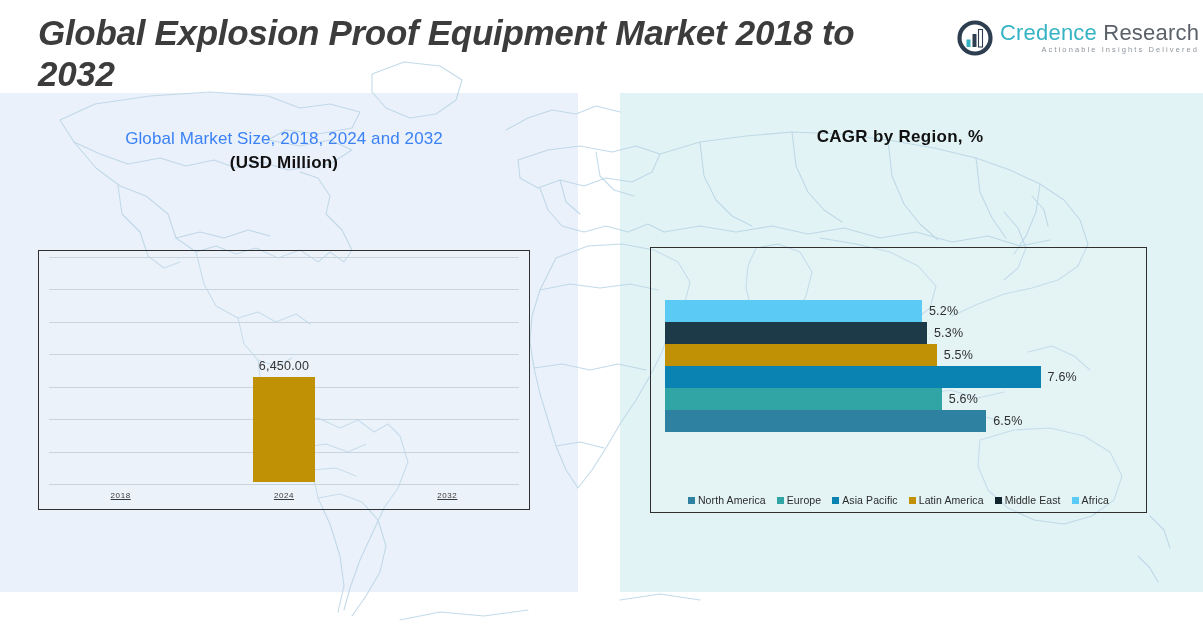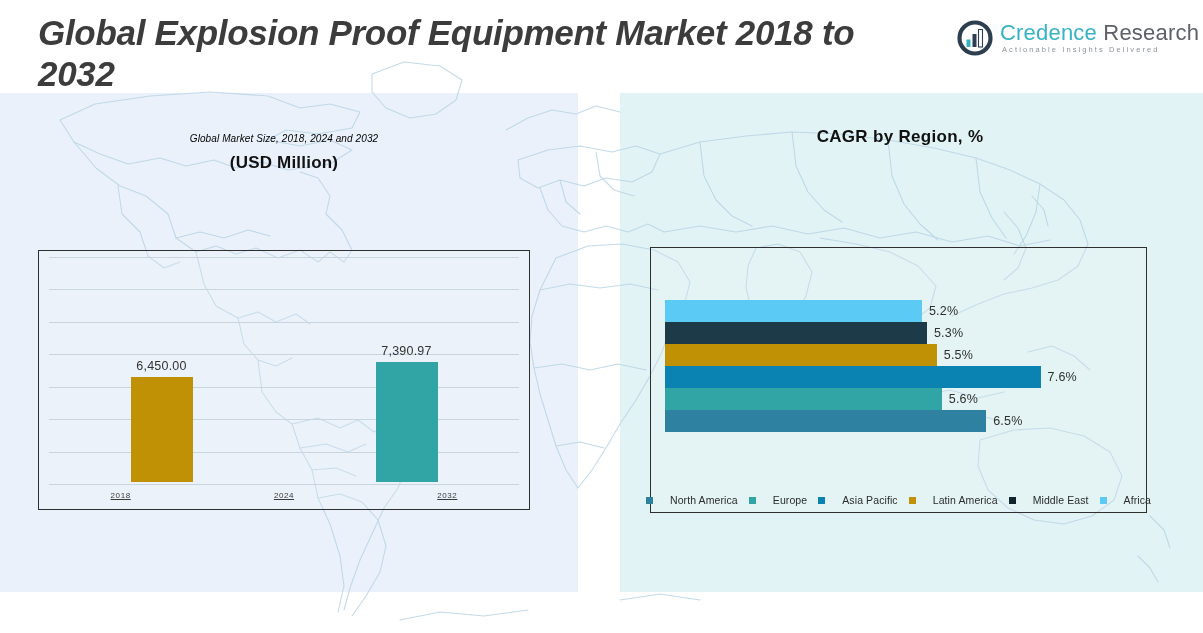--- a/index.html
+++ b/index.html
@@ -56,20 +56,21 @@
   }
 
   
   #logo {
     position: absolute;
     left: 957px; top: 16px;
     width: 230px; height: 44px;
     display: flex;
     align-items: center;
     gap: 7px;
+    text-align: right;
   }
   #logo-mark { width: 36px; height: 36px; flex: 0 0 36px; }
   #logo-text { display: flex; flex-direction: column; justify-content: center; }
   #logo-wordmark {
     font-size: 22px;
     line-height: 24px;
     color: #4a4f55;
     white-space: nowrap;
     letter-spacing: 0.2px;
   }
@@ -85,25 +86,24 @@
   }
 
   
   .chart-head {
     position: absolute;
     text-align: center;
     z-index: 6;
     color: #1d1d1d;
   }
   .chart-head .line1 {
-    font-size: 10px;
+    font-size: 17px;
     line-height: 22px;
-    color: #000000;
+    color: #3b82f6;
     letter-spacing: 0.1px;
-    font-style: italic;
   }
   .chart-head .line2 {
     font-size: 17px;
     line-height: 26px;
     font-weight: bold;
     color: #111111;
     letter-spacing: 0.2px;
   }
   .chart-head .single {
     font-size: 17px;
@@ -209,21 +209,21 @@
     left: 0; right: 0; bottom: 6px;
     display: flex;
     justify-content: center;
     align-items: center;
     gap: 11px;
     flex-wrap: nowrap;
   }
   .legend-item {
     display: flex;
     align-items: center;
-    gap: 17px;
+    gap: 3px;
     white-space: nowrap;
   }
   .legend-swatch { width: 7px; height: 7px; flex: 0 0 7px; }
   .legend-text {
     font-size: 10.5px;
     color: #2b2b2b;
     letter-spacing: 0.1px;
   }
 </style>
 </head>
@@ -331,24 +331,20 @@
         <div class="gl" style="top: 103.286px;"></div>
         <div class="gl" style="top: 70.8571px;"></div>
         <div class="gl" style="top: 38.4286px;"></div>
         <div class="gl" style="top: 6px;"></div>
       </div>
     <div id="vbars-area">
         <div class="vbar-col">
           <div class="vbar-label">6,450.00</div>
           <div class="vbar" style="height: 104.582px; background: rgb(193, 145, 5);"></div>
         </div>
-        <div class="vbar-col">
-          <div class="vbar-label">7,390.97</div>
-          <div class="vbar" style="height: 119.839px; background: rgb(49, 165, 165);"></div>
-        </div>
       </div>
     <div id="vaxis">
         <div class="vaxis-tick">2018</div>
         <div class="vaxis-tick">2024</div>
         <div class="vaxis-tick">2032</div>
       </div>
   </div>
 
   <div class="chart-head" id="head-right">
     <div class="single">CAGR by Region, %</div>

